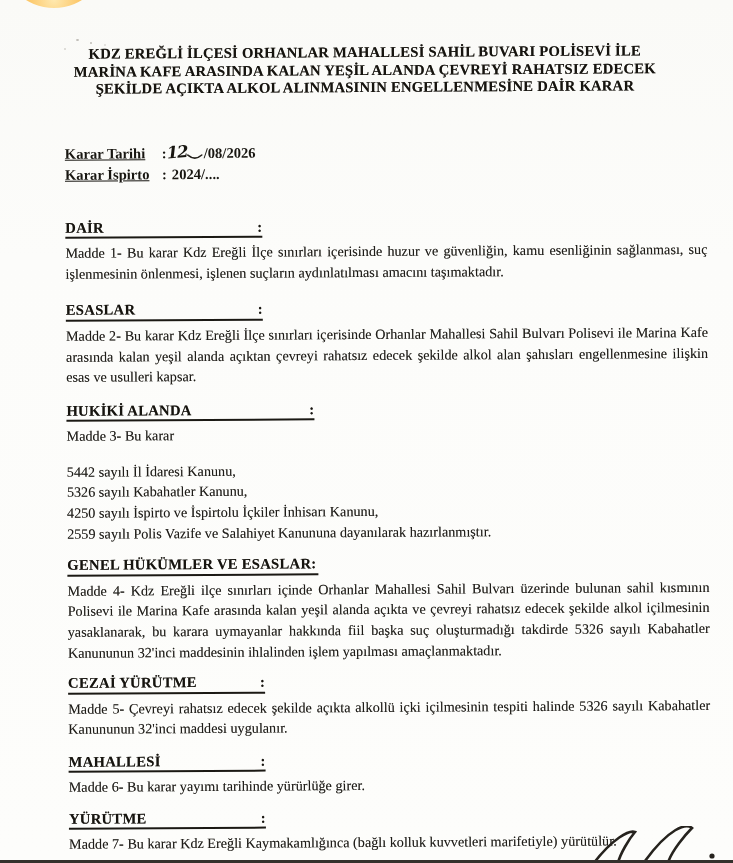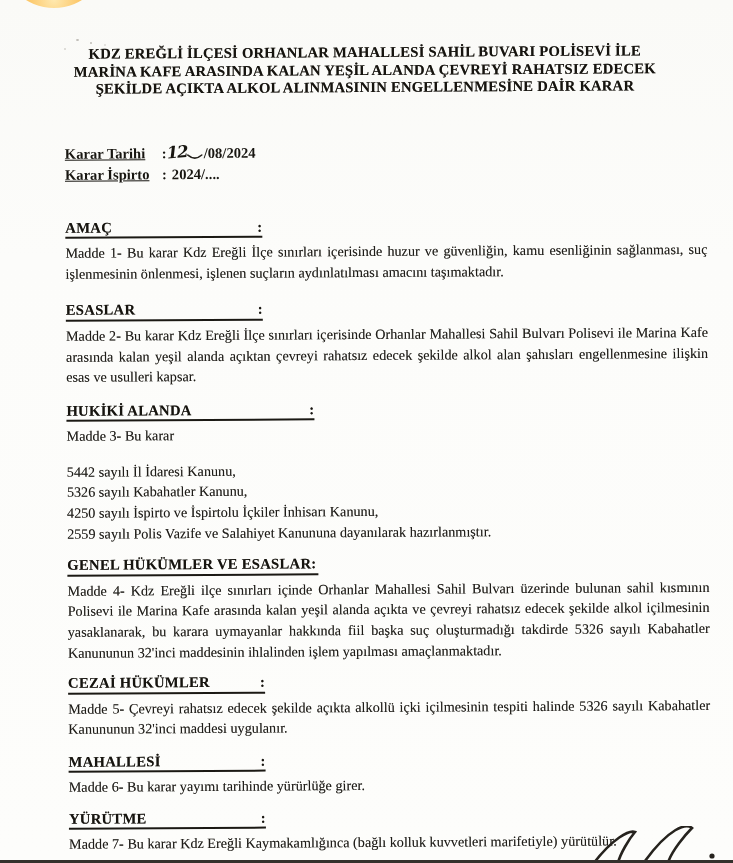--- a/index.html
+++ b/index.html
@@ -90,33 +90,33 @@
       <div class="meta">
         <div class="meta-row">
           <span class="meta-label">Karar Tarihi</span>
           <span>:</span>
           <span class="hw">12</span>
           <span class="hw-tail">
             <svg width="16" height="8" viewBox="0 0 16 8">
                 <path d="M1 2 Q 8 8 15 2" fill="none" stroke="#23201b" stroke-width="1.6" stroke-linecap="round"></path>
               </svg>
           </span>
-          <span>/08/2024</span>
+          <span>/08/2026</span>
         </div>
         <div class="meta-row">
           <span class="meta-label">Karar İspirto</span>
           <span>:</span>
           <span style="width:5px;display:inline-block;"></span>
           <span>2024/....</span>
         </div>
       </div>
 
       <div class="section mt34">
         <div class="sec-head">
-          <span>AMAÇ</span>
+          <span>DAİR</span>
           <span>:</span>
         </div>
         <div class="para">Madde 1- Bu karar Kdz Ereğli İlçe sınırları içerisinde huzur ve güvenliğin, kamu esenliğinin sağlanması, suç işlenmesinin önlenmesi, işlenen suçların aydınlatılması amacını taşımaktadır.</div>
       </div>
 
       <div class="section mt18">
         <div class="sec-head">
           <span>ESASLAR</span>
           <span>:</span>
         </div>
@@ -139,21 +139,21 @@
 
       <div class="section mt13">
         <div class="sec-head attached">
           <span>GENEL HÜKÜMLER VE ESASLAR:</span>
         </div>
         <div class="para">Madde 4- Kdz Ereğli ilçe sınırları içinde Orhanlar Mahallesi Sahil Bulvarı üzerinde bulunan sahil kısmının Polisevi ile Marina Kafe arasında kalan yeşil alanda açıkta ve çevreyi rahatsız edecek şekilde alkol içilmesinin yasaklanarak, bu karara uymayanlar hakkında fiil başka suç oluşturmadığı takdirde 5326 sayılı Kabahatler Kanununun 32'inci maddesinin ihlalinden işlem yapılması amaçlanmaktadır.</div>
       </div>
 
       <div class="section mt12">
         <div class="sec-head">
-          <span>CEZAİ HÜKÜMLER</span>
+          <span>CEZAİ YÜRÜTME</span>
           <span>:</span>
         </div>
         <div class="para">Madde 5- Çevreyi rahatsız edecek şekilde açıkta alkollü içki içilmesinin tespiti halinde 5326 sayılı Kabahatler Kanununun 32'inci maddesi uygulanır.</div>
       </div>
 
       <div class="section mt14">
         <div class="sec-head">
           <span>MAHALLESİ</span>
           <span>:</span>
         </div>

